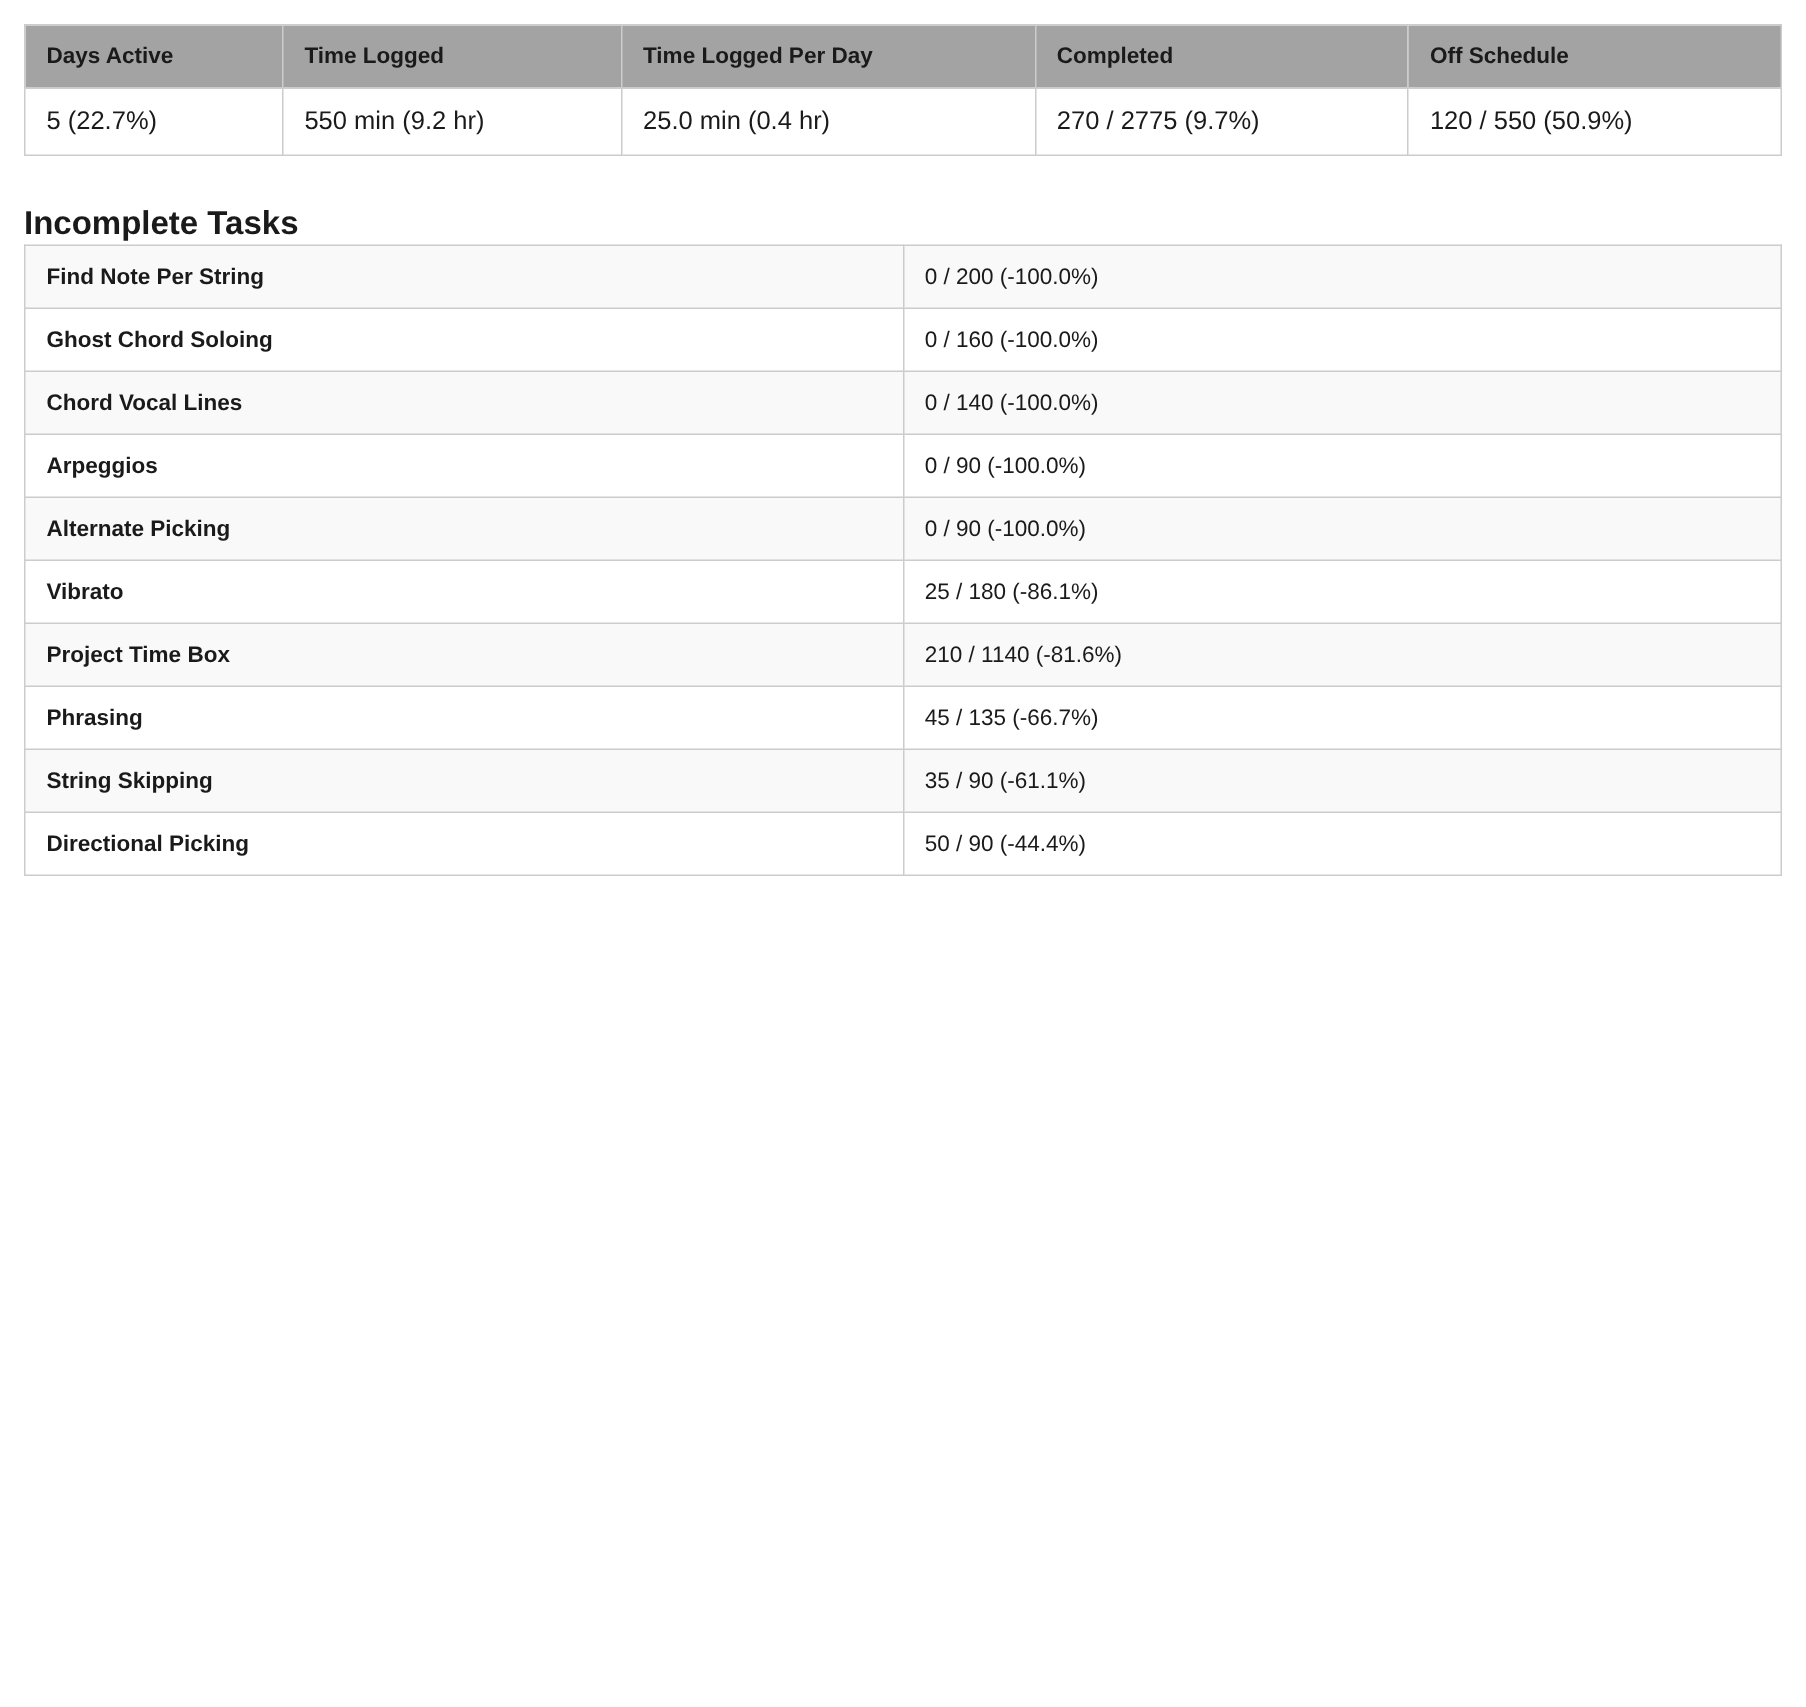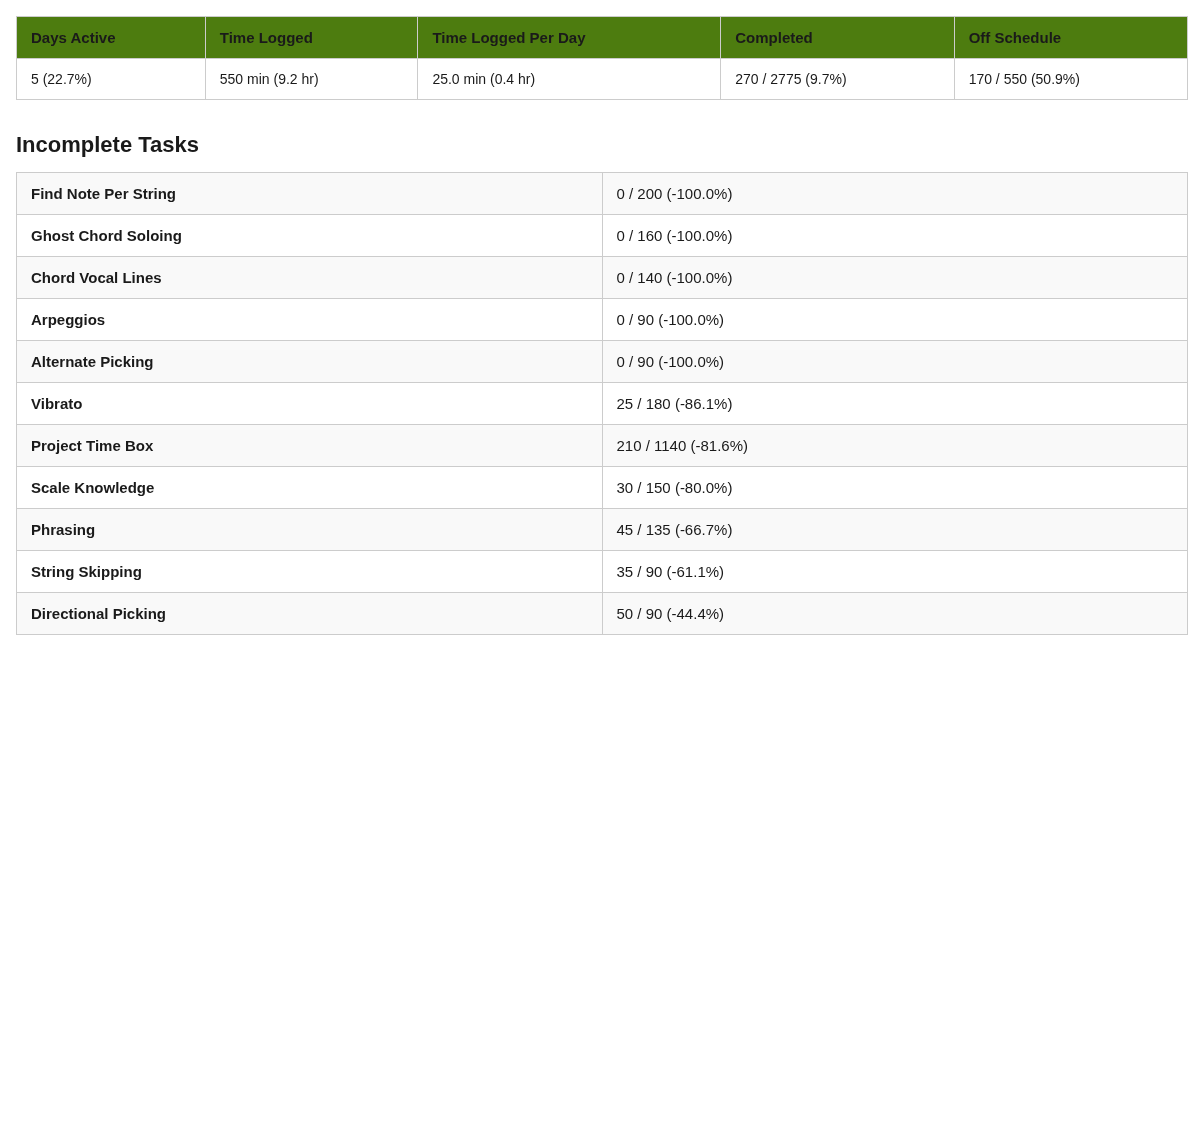--- a/index.html
+++ b/index.html
@@ -19,38 +19,38 @@
     }
 
     .summary-table {
       width: 100%;
       border-collapse: collapse;
       margin-bottom: 32px;
       border: 1px solid #cccccc;
     }
 
     .summary-table th {
-      background: #4d7c0f;
+      background: #a3a3a3;
       font-weight: 700;
       text-align: left;
       padding: 12px 14px;
       border: 1px solid #cccccc;
       font-size: 15px;
     }
 
     .summary-table td {
       padding: 12px 14px;
       border: 1px solid #cccccc;
-      font-size: 14px;
+      font-size: 17px;
     }
 
     .section-title {
       font-size: 22px;
       font-weight: 700;
-      margin-bottom: 14px;
+      margin-bottom: 1px;
       margin-top: 8px;
     }
 
     .tasks-table {
       width: 100%;
       border-collapse: collapse;
       border: 1px solid #cccccc;
     }
 
     .tasks-table tr {
@@ -97,21 +97,21 @@
       <th>Completed</th>
       <th>Off Schedule</th>
     </tr>
   </thead>
   <tbody>
     <tr>
       <td>5 (22.7%)</td>
       <td>550 min (9.2 hr)</td>
       <td>25.0 min (0.4 hr)</td>
       <td>270 / 2775 (9.7%)</td>
-      <td>170 / 550 (50.9%)</td>
+      <td>120 / 550 (50.9%)</td>
     </tr>
   </tbody>
 </table>
 
 <h2 class="section-title">Incomplete Tasks</h2>
 
 <table class="tasks-table">
   <tbody id="tasks-tbody">
   <tr>
         <td>Find Note Per String</td>
@@ -135,24 +135,20 @@
       </tr>
       <tr>
         <td>Vibrato</td>
         <td>25 / 180 (-86.1%)</td>
       </tr>
       <tr>
         <td>Project Time Box</td>
         <td>210 / 1140 (-81.6%)</td>
       </tr>
       <tr>
-        <td>Scale Knowledge</td>
-        <td>30 / 150 (-80.0%)</td>
-      </tr>
-      <tr>
         <td>Phrasing</td>
         <td>45 / 135 (-66.7%)</td>
       </tr>
       <tr>
         <td>String Skipping</td>
         <td>35 / 90 (-61.1%)</td>
       </tr>
       <tr>
         <td>Directional Picking</td>
         <td>50 / 90 (-44.4%)</td>

